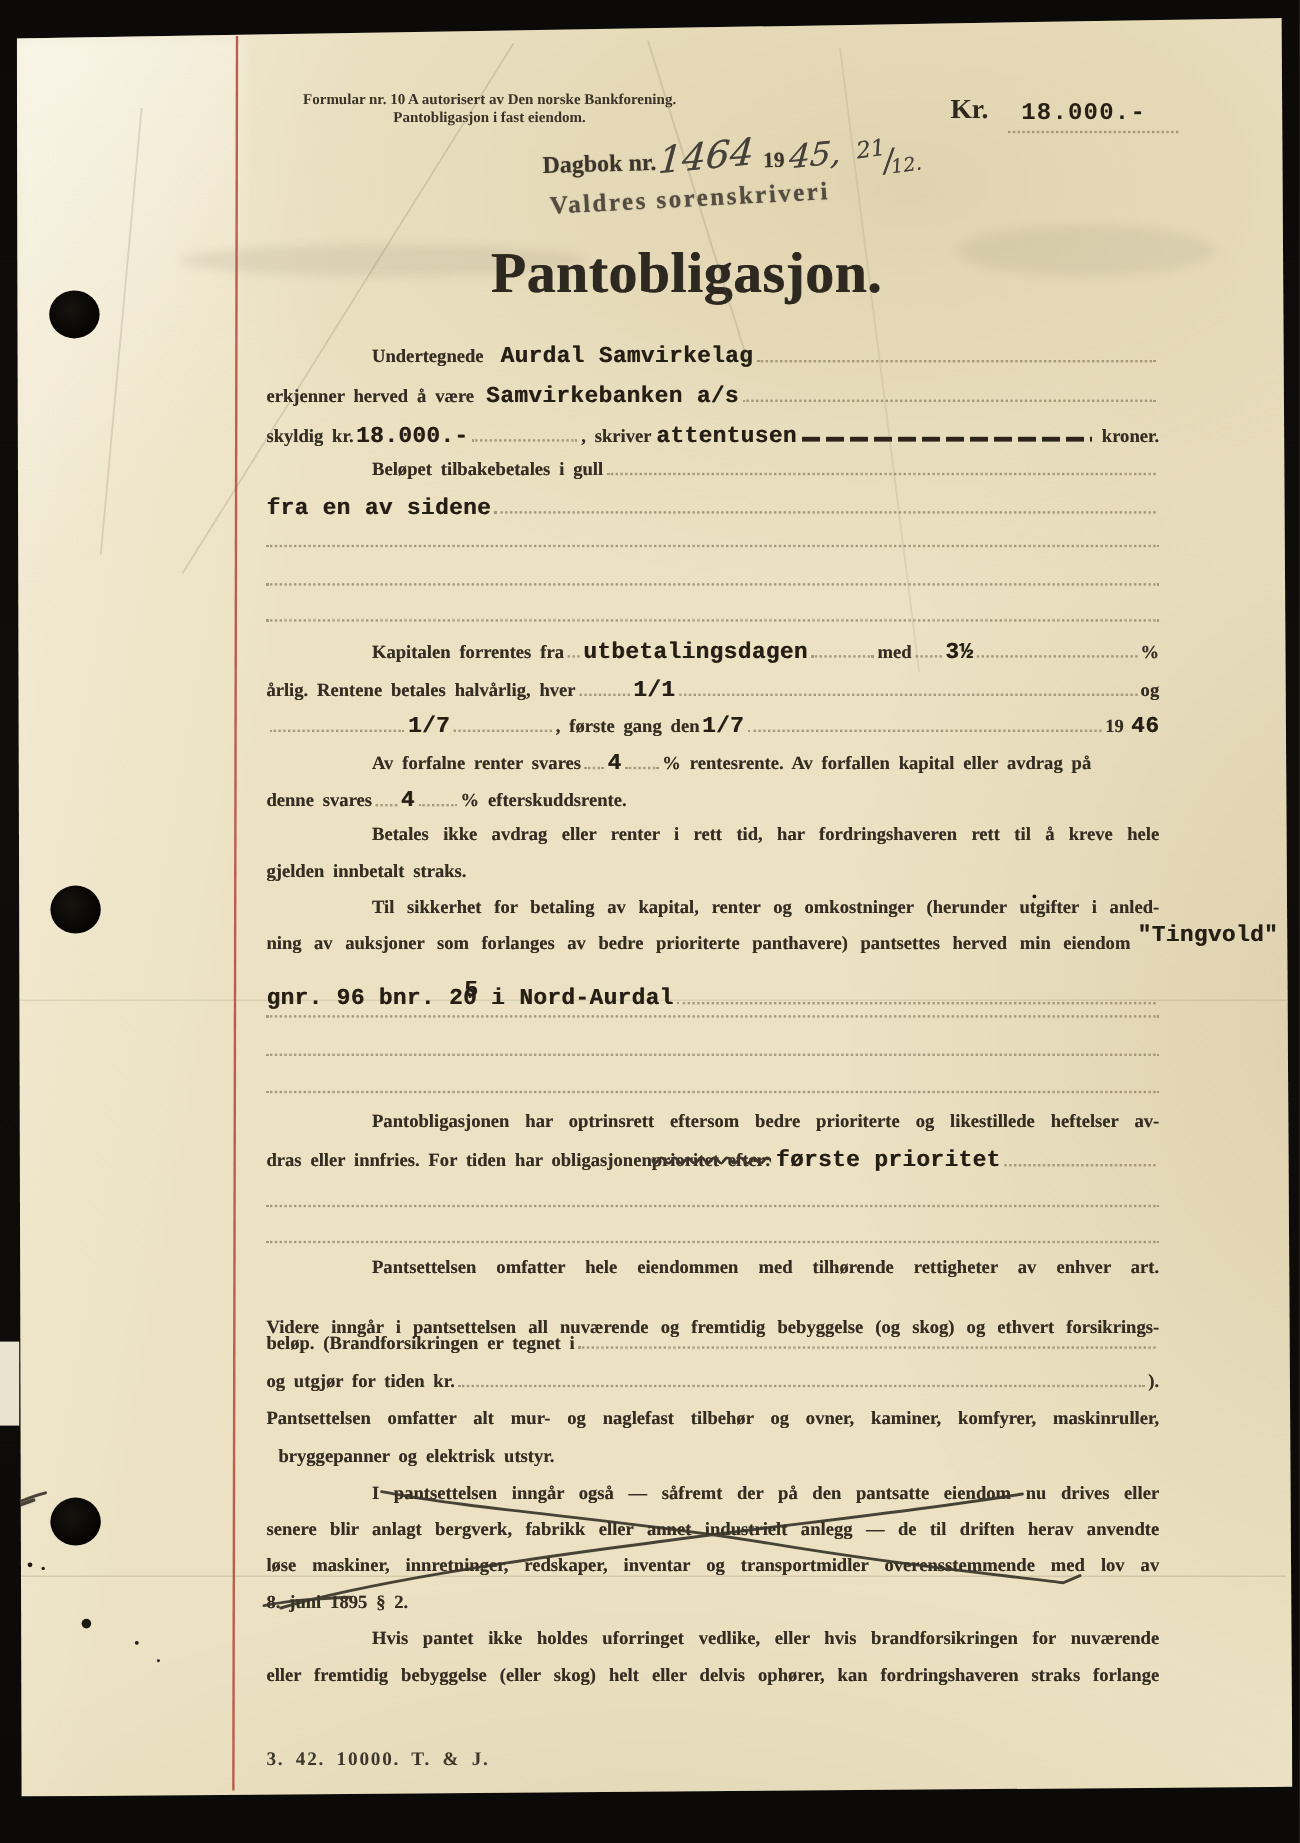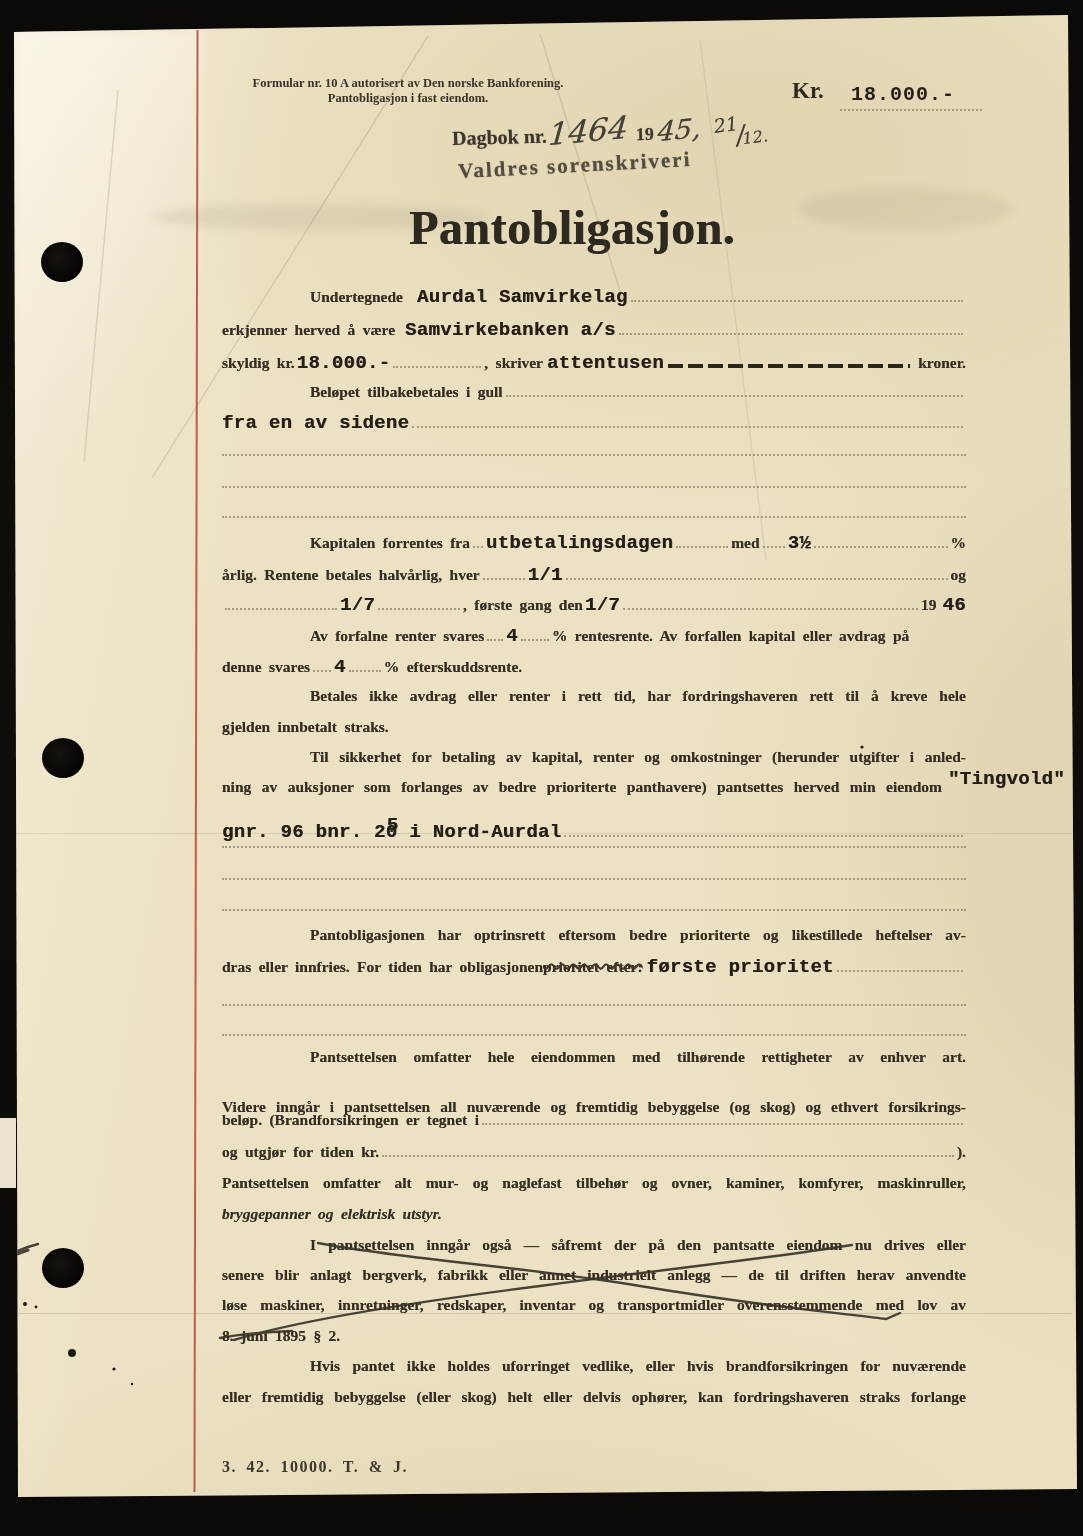--- a/index.html
+++ b/index.html
@@ -220,21 +220,21 @@
     <div class="fline" style="left:222px;top:1111px;width:744px;">
       <span class="p">beløp.  (Brandforsikringen er tegnet i</span>
       <span class="dots"></span>
     </div>
     <div class="fline" style="left:222px;top:1143px;width:744px;text-align:center;">
       <span class="p">og utgjør for tiden kr.</span>
       <span class="dots"></span>
       <span class="p">).</span>
     </div>
     <div class="pline just" style="left:222px;top:1174px;width:744px;">Pantsettelsen omfatter alt mur- og naglefast tilbehør og ovner, kaminer, komfyrer, maskinruller,</div>
-    <div class="pline" style="left:222px;top:1205px;font-style:italic;">bryggepanner og elektrisk utstyr.</div>
+    <div class="pline" style="left:232px;top:1205px;">bryggepanner og elektrisk utstyr.</div>
 
     <div class="pline just" style="left:310px;top:1236px;width:656px;">I pantsettelsen inngår også — såfremt der på den pantsatte eiendom nu drives eller</div>
     <div class="pline just" style="left:222px;top:1266px;width:744px;">senere blir anlagt bergverk, fabrikk eller annet industrielt anlegg — de til driften herav anvendte</div>
     <div class="pline just" style="left:222px;top:1296px;width:744px;">løse maskiner, innretninger, redskaper, inventar og transportmidler overensstemmende med lov av</div>
     <div class="pline" style="left:222px;top:1327px;">8. juni 1895 § 2.</div>
 
     <div class="pline just" style="left:222px;top:1388px;width:744px;">eller fremtidig bebyggelse (eller skog) helt eller delvis ophører, kan fordringshaveren straks forlange</div>
     <div class="pline just" style="left:310px;top:1357px;width:656px;">Hvis pantet ikke holdes uforringet vedlike, eller hvis brandforsikringen for nuværende</div>
 
     <div class="footer-code">3. 42. 10000. T. &amp; J.</div>

